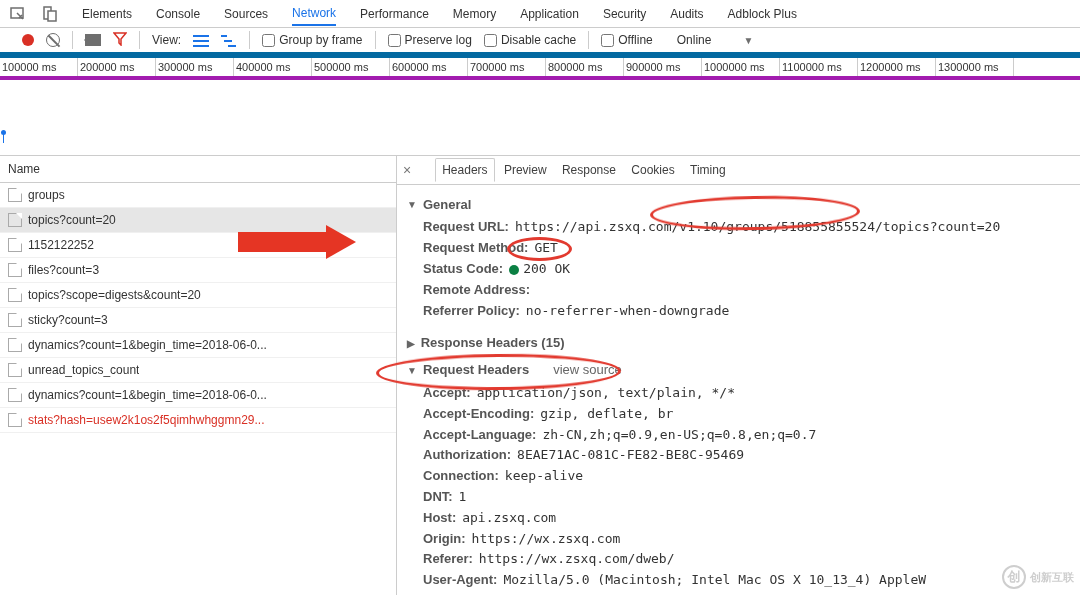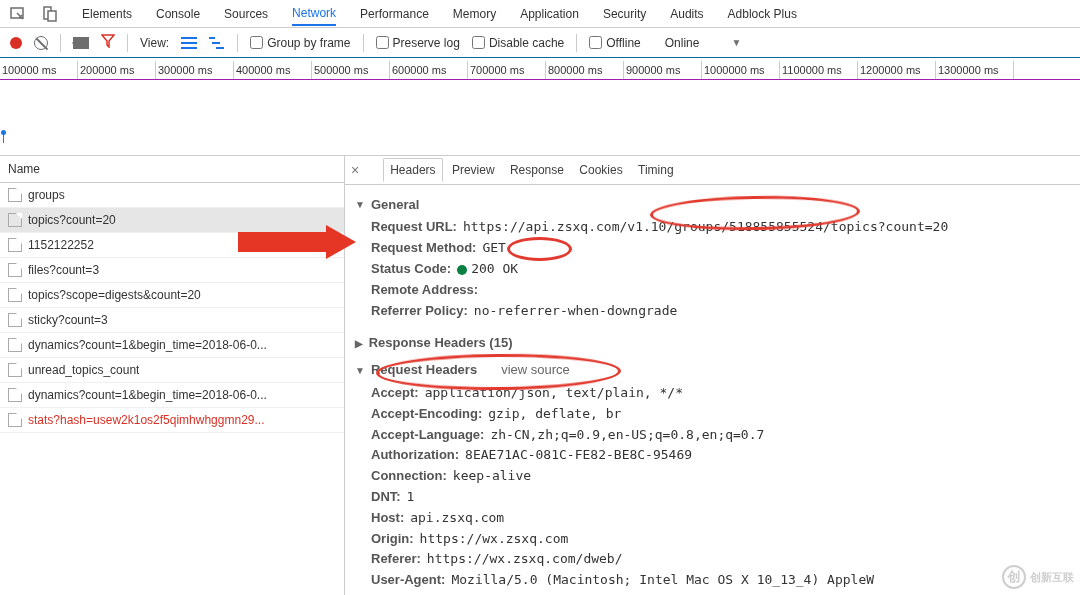--- a/index.html
+++ b/index.html
@@ -19,42 +19,42 @@
     border-bottom: 1px solid #ccc;
     height: 28px;
   }
   .top-icons .icon { width: 16px; height: 16px; color: #6e6e6e; }
   .top-tabs { display: flex; align-items: center; gap: 24px; margin-left: 8px; }
   .top-tabs .tab { color: #333; cursor: pointer; padding: 4px 0; }
   .top-tabs .tab.active { color: #1a73e8; border-bottom: 2px solid #1a73e8; }
 
   .toolbar {
     display: flex; align-items: center; gap: 12px;
-    padding: 4px 10px;
-    border-bottom: 1px solid #0369a1;
+    padding: 4px 22px;
+    border-bottom: 6px solid #0369a1;
     height: 30px;
   }
   .toolbar .record-dot { width: 12px; height: 12px; background: #d93025; border-radius: 50%; }
   .toolbar .clear-circle { width: 14px; height: 14px; border: 1.6px solid #6e6e6e; border-radius: 50%; position: relative; }
   .toolbar .clear-circle::after { content:""; position:absolute; left:-1px; top:6px; width:16px; height:1.6px; background:#6e6e6e; transform:rotate(45deg);}
   .toolbar .sep { width:1px; height:18px; background:#ccc; }
   .toolbar .camera { width:16px; height:12px; background:#6e6e6e; position:relative; }
   .toolbar .camera::before { content:""; position:absolute; left:-5px; top:2px; border:4px solid transparent; border-right-color:#6e6e6e; }
   .toolbar .funnel { color:#d93025; }
   .toolbar .view-label { color:#333; }
   .toolbar .list-icon,.toolbar .waterfall-icon{ display:inline-block; width:16px; height:14px; }
   .toolbar .list-icon svg, .toolbar .waterfall-icon svg{ vertical-align:middle; color:#1a73e8;}
-  .toolbar label { display:flex; align-items:flex-start; gap:4px; color:#333;}
+  .toolbar label { display:flex; align-items:center; gap:4px; color:#333;}
   .toolbar input[type=checkbox]{ width:13px; height:13px; }
   .toolbar .online { margin-left:12px; }
   .toolbar .caret-down { margin-left:20px; color:#6e6e6e; font-size:10px; }
 
   .timeline {
     display:flex;
-    border-bottom:1px solid #a21caf;
+    border-bottom:4px solid #a21caf;
     height: 22px;
     align-items:flex-end;
     font-size:11px;
     color:#333;
     overflow:hidden;
   }
   .timeline .tick {
     flex: 0 0 78px;
     border-right:1px solid #ccc;
     padding: 3px 2px;
@@ -64,21 +64,21 @@
 
   .waveform { height: 76px; border-bottom:1px solid #ccc; position:relative; }
   .waveform .marker { position:absolute; left:3px; top:70%; width:1px; height:10px; background:#1a73e8; }
   .waveform .marker::before { content:""; position:absolute; left:-2px; top:-3px; width:5px; height:5px; border-radius:50%; background:#1a73e8;}
 
   .split {
     display:flex;
     height: calc(595px - 28px - 30px - 22px - 76px);
   }
   .left-pane {
-    width: 345px;
+    width: 397px;
     border-right:1px solid #ccc;
     display:flex; flex-direction:column;
   }
   .left-pane .header {
     padding: 6px 8px;
     border-bottom:1px solid #ccc;
     font-weight:500;
   }
   .name-list { overflow:auto; }
   .name-item {

